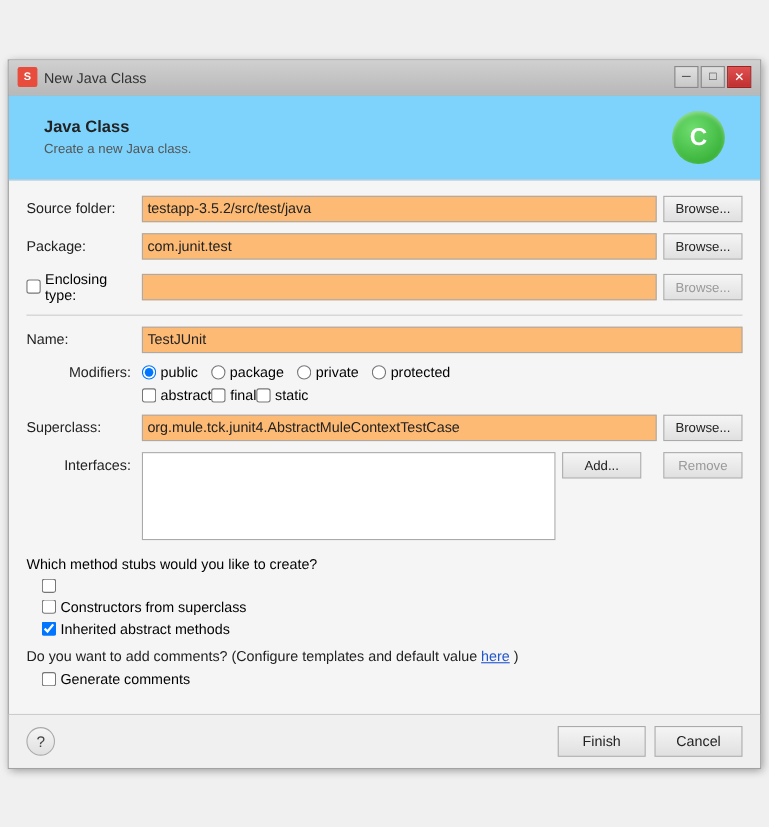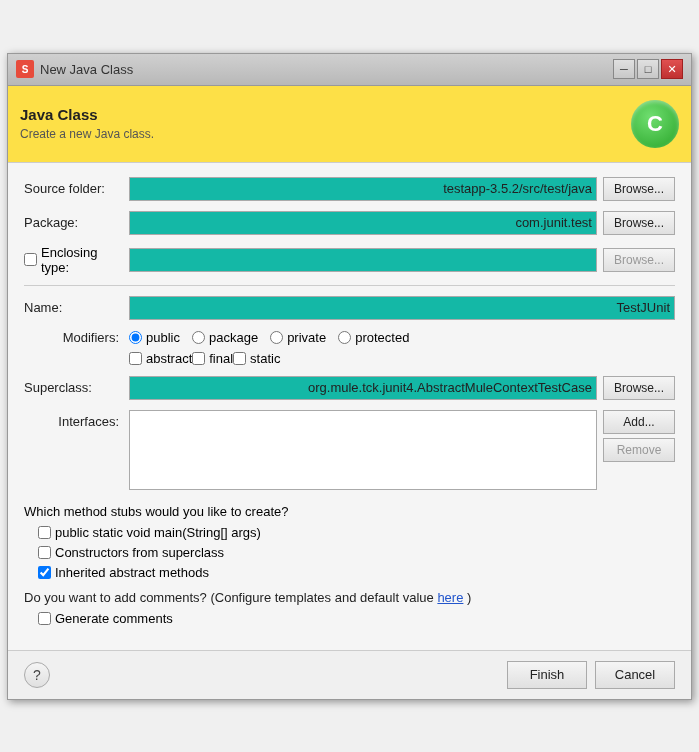--- a/index.html
+++ b/index.html
@@ -67,22 +67,22 @@
       justify-content: center;
       font-size: 11px;
       color: #333;
     }
     .title-btn.close {
       background: linear-gradient(to bottom, #e05050, #c03030);
       color: white;
       border-color: #a02020;
     }
     .header-section {
-      background: #fde047;
-      padding: 14px 12px;
+      background: #7dd3fc;
+      padding: 14px 32px;
       border-bottom: 1px solid #ccc;
       display: flex;
       align-items: center;
       justify-content: space-between;
     }
     .header-text h2 {
       font-size: 15px;
       font-weight: bold;
       color: #222;
       margin-bottom: 4px;
@@ -123,25 +123,24 @@
     .form-field {
       flex: 1;
       display: flex;
       gap: 6px;
       align-items: center;
     }
     .text-input {
       flex: 1;
       height: 24px;
       border: 1px solid #aaa;
-      background: #14b8a6;
+      background: #fdba74;
       padding: 0 4px;
       font-size: 13px;
       color: #222;
-      text-align: right;
     }
     .btn {
       height: 24px;
       min-width: 72px;
       border: 1px solid #aaa;
       background: linear-gradient(to bottom, #f5f5f5, #e0e0e0);
       cursor: pointer;
       font-size: 12px;
       color: #222;
       padding: 0 10px;
@@ -219,22 +218,22 @@
       margin-top: 4px;
     }
     .interfaces-box {
       flex: 1;
       height: 80px;
       border: 1px solid #aaa;
       background: white;
     }
     .interfaces-btns {
       display: flex;
-      flex-direction: column;
-      gap: 4px;
+      flex-direction: row;
+      gap: 20px;
       margin-left: 6px;
     }
     .stubs-section {
       margin-bottom: 10px;
     }
     .stubs-label {
       font-size: 13px;
       color: #000000;
       margin-bottom: 6px;
     }
@@ -423,21 +422,20 @@
         <button class="btn">Add...</button>
         <button class="btn" disabled="">Remove</button>
       </div>
     </div>
 
     <div class="stubs-section">
       <div class="stubs-label">Which method stubs would you like to create?</div>
       <div class="stubs-checks">
         <label class="check-item">
           <input type="checkbox" style="">
-          <span>public static void main(String[] args)</span>
         </label>
         <label class="check-item">
           <input type="checkbox" style="">
           <span>Constructors from superclass</span>
         </label>
         <label class="check-item">
           <input type="checkbox" checked="" style="">
           <span>Inherited abstract methods</span>
         </label>
       </div>

